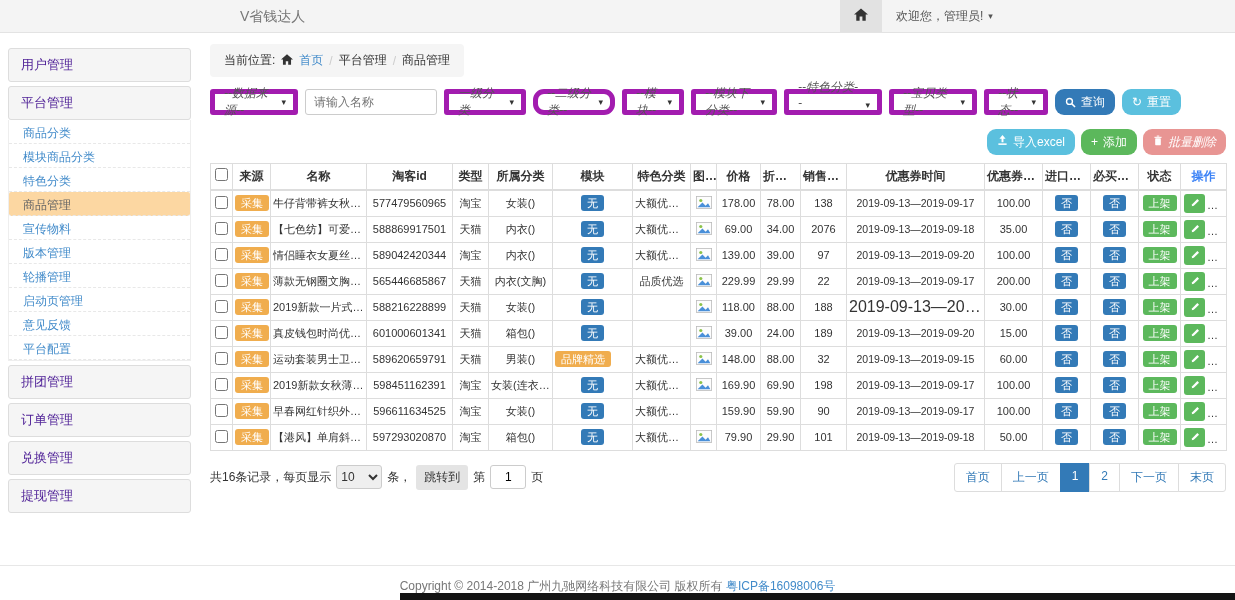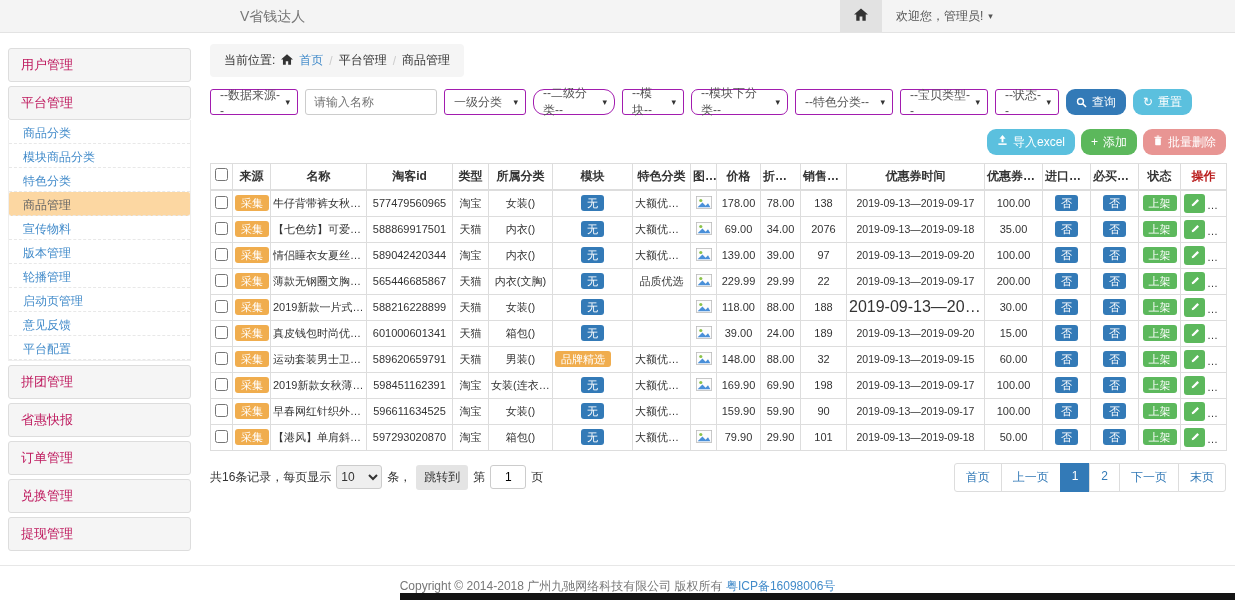--- a/index.html
+++ b/index.html
@@ -14,51 +14,51 @@
             background:#f4f4f4; border-bottom:1px solid #e3e3e3; z-index:3; }
   .brand  { position:absolute; left:240px; top:8px; font-size:14px; color:#777; }
   .topbar-right { position:absolute; left:840px; top:0; height:32px; display:flex; align-items:center; }
   .home-box { width:42px; height:32px; background:#e2e2e2; display:flex; align-items:center; justify-content:center; cursor:pointer; }
   .user-menu { margin-left:14px; color:#555; cursor:pointer; display:flex; align-items:center; gap:5px; }
   .caret-sm { font-size:9px; color:#555; }
   
   .sidebar { position:absolute; left:8px; top:44px; width:183px; z-index:1; }
   .sidebar-title { color:#428bca; font-size:15px; font-weight:bold; padding:8px 12px 11px; }
   .side-group { background:#f5f5f5; border:1px solid #ddd; border-radius:3px;
-                padding:7px 12px; margin-top:4px; font-size:13px; color:#be185d; cursor:pointer; }
+                padding:7px 12px; margin-top:4px; font-size:13px; color:#4c1d95; cursor:pointer; }
   .side-sub { background:#fff; border:1px solid #eee; border-top:none; }
   .side-sub-item { padding:5px 14px; height:24px; color:#428bca; font-size:12px;
                    border-bottom:1px dashed #e8e8e8; cursor:pointer; white-space:nowrap; overflow:hidden; }
   .side-sub-item.active { background:#fcd7a2; color:#666; border-radius:2px; }
   
   main { position:absolute; left:210px; top:44px; width:1016px; z-index:1; }
   .breadcrumb { display:inline-flex; align-items:center; gap:6px; background:#f5f5f5;
                 border-radius:4px; padding:8px 14px; color:#333; }
   .breadcrumb .link { color:#428bca; text-decoration:none; cursor:pointer; }
   .breadcrumb .sep { color:#ccc; }
   .filter-row { margin-top:12px; display:flex; gap:7px; align-items:center; flex-wrap:nowrap; }
-  .f-select { height:26px; border:1px solid #a21caf; border-radius:3px; background:#fff;
+  .f-select { height:26px; border:5px solid #a21caf; border-radius:3px; background:#fff;
               display:inline-flex; align-items:center; justify-content:space-between;
-              padding:0 7px 0 9px; color:#555; cursor:pointer; flex:none; }
+              padding:0 7px 0 9px; color:#555; cursor:pointer; flex:none;font-style:italic; }
   .f-caret { font-size:9px; color:#333; margin-left:4px; }
   .f-input { height:26px; width:132px; border:1px solid #ccc; border-radius:3px;
              padding:0 8px; font-size:12px; color:#555; flex:none; }
   .btn { border:none; border-radius:9px; color:#fff; font-size:12px; height:26px;
          padding:0 10px; display:inline-flex; align-items:center; gap:5px; cursor:pointer; flex:none; }
   .btn-primary { background:#337ab7; }
   .btn-info    { background:#5bc0de; }
   .btn-success { background:#5cb85c; }
-  .btn-danger-soft { background:#e89593; }
+  .btn-danger-soft { background:#e89593;font-style:italic; }
   .actions-row { margin-top:14px; display:flex; justify-content:flex-end; gap:6px; }
   
   table { width:1016px; margin-top:8px; border-collapse:collapse; table-layout:fixed; font-size:11px; }
   th,td { border:1px solid #ddd; text-align:center; vertical-align:middle;
           padding:3px 2px; height:26px; overflow:hidden; white-space:nowrap; text-overflow:ellipsis; }
   th { font-weight:bold; color:#333; border-bottom-width:2px; font-size:12px; }
-  .th-ops { color:#b91c1c;margin-top:8px; }
+  .th-ops { color:#3b82f6;margin-top:8px; }
   .badge { display:inline-block; border-radius:3px; color:#fff; padding:2px 6px;
            font-size:11px; line-height:1.15; }
   .badge-orange { background:#f0ad4e; }
   .badge-blue   { background:#337ab7; cursor:pointer; }
   .badge-green  { background:#5cb85c; cursor:pointer; }
   .module-text { color:#333; margin-left:2px; }
   .op-btn { display:inline-flex; width:21px; height:19px; border-radius:3px; border:none;
             align-items:center; justify-content:center; margin:0 1px; cursor:pointer; }
   .op-edit { background:#5cb85c; } .op-del { background:#d9534f; }
   
@@ -110,21 +110,20 @@
         <div class="side-sub-item">特色分类</div>
         <div class="side-sub-item active">商品管理</div>
         <div class="side-sub-item">宣传物料</div>
         <div class="side-sub-item">版本管理</div>
         <div class="side-sub-item">轮播管理</div>
         <div class="side-sub-item">启动页管理</div>
         <div class="side-sub-item">意见反馈</div>
         <div class="side-sub-item">平台配置</div>
       </div>
       <div class="side-group">拼团管理</div>
-      <div class="side-group">省惠快报</div>
       <div class="side-group">订单管理</div>
       <div class="side-group">兑换管理</div>
       <div class="side-group">提现管理</div>
     </div>
 </aside>
 
 <main>
   <div class="breadcrumb">
     <span>当前位置:</span>
     <span>
@@ -150,25 +149,25 @@
         <span class="f-caret">▾</span>
       </div>
       <div class="f-select" style="width: 82px; border-radius: 11px;">
         <span class="f-label">--二级分类--</span>
         <span class="f-caret">▾</span>
       </div>
       <div class="f-select" style="width: 62px; justify-content: center;">
         <span class="f-label">--模块--</span>
         <span class="f-caret">▾</span>
       </div>
-      <div class="f-select" style="width: 97px; border-radius: 7px;">
+      <div class="f-select" style="width: 86px;">
         <span class="f-label">--模块下分类--</span>
         <span class="f-caret">▾</span>
       </div>
-      <div class="f-select" style="width: 98px;">
+      <div class="f-select" style="width: 98px; align-items: flex-end;">
         <span class="f-label">--特色分类--</span>
         <span class="f-caret">▾</span>
       </div>
       <div class="f-select" style="width: 88px;">
         <span class="f-label">--宝贝类型--</span>
         <span class="f-caret">▾</span>
       </div>
       <div class="f-select" style="width: 64px;">
         <span class="f-label">--状态--</span>
         <span class="f-caret">▾</span>

